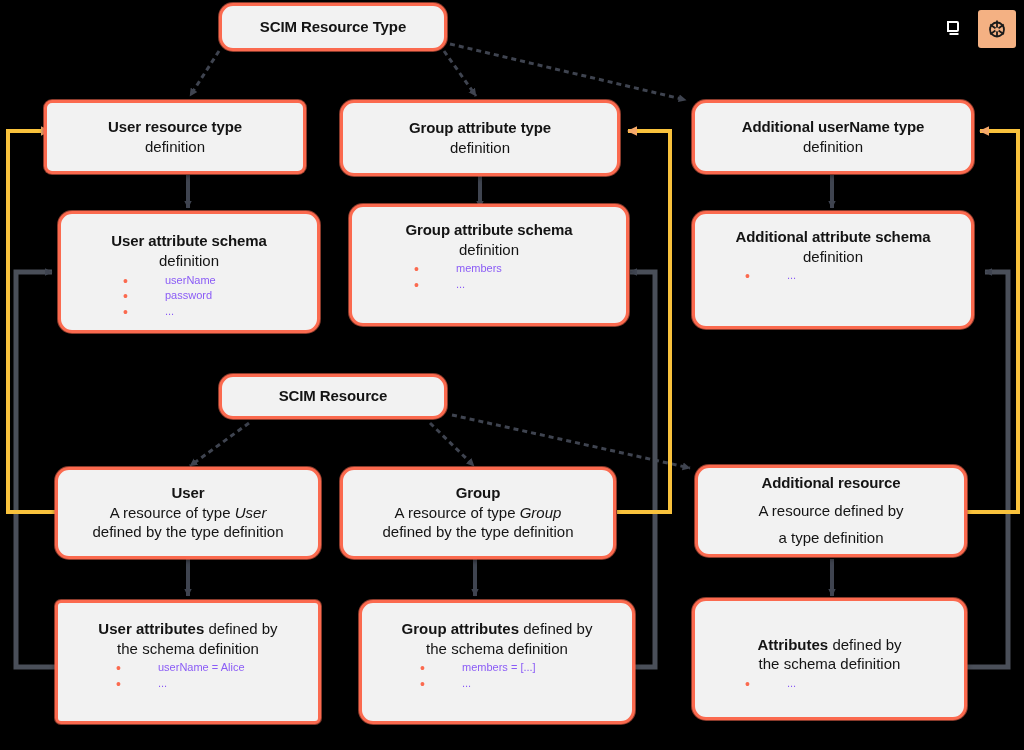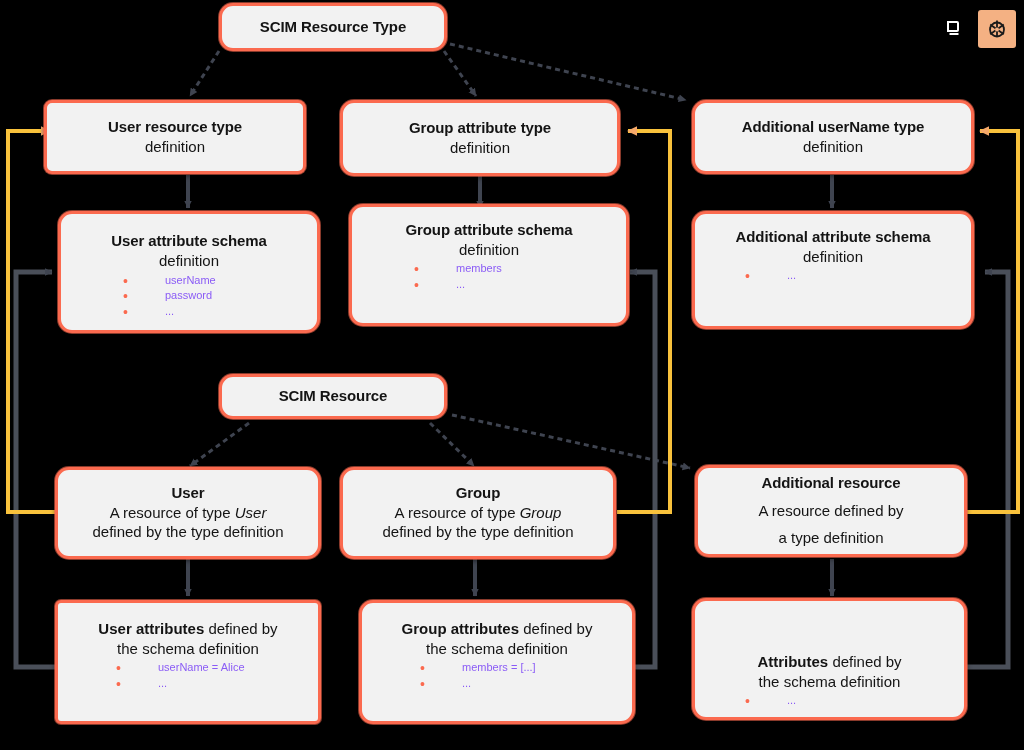--- a/index.html
+++ b/index.html
@@ -262,21 +262,21 @@
     <div class="hdr-line">
       <b>Group attributes</b><span> defined by</span>
     </div>
     <div class="hdr-line">the schema definition</div>
     <ul class="attrs" style="padding-left:48px;">
       <li>members = [...]</li>
       <li>...</li>
     </ul>
   </div>
 
-  <div class="node" style="left:692px; top:598px; width:275px; height:122px; justify-content:flex-end; padding-top:16px;">
+  <div class="node" style="left:692px; top:598px; width:275px; height:122px; justify-content:center; padding-top:16px;">
     <div class="hdr-line">
       <b>Attributes</b><span> defined by</span>
     </div>
     <div class="hdr-line">the schema definition</div>
     <ul class="attrs" style="padding-left:40px;">
       <li>...</li>
     </ul>
   </div>
 
   <div class="toolbar">

